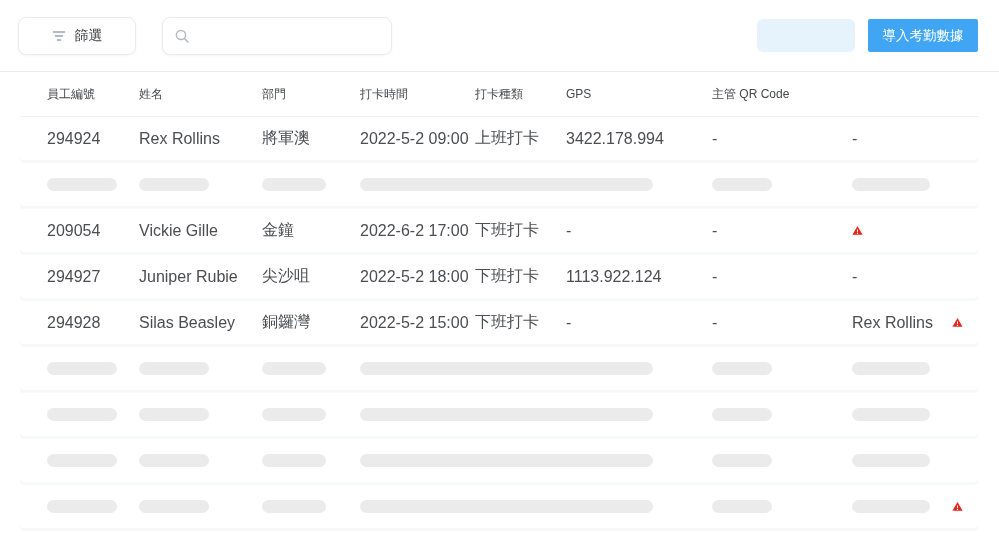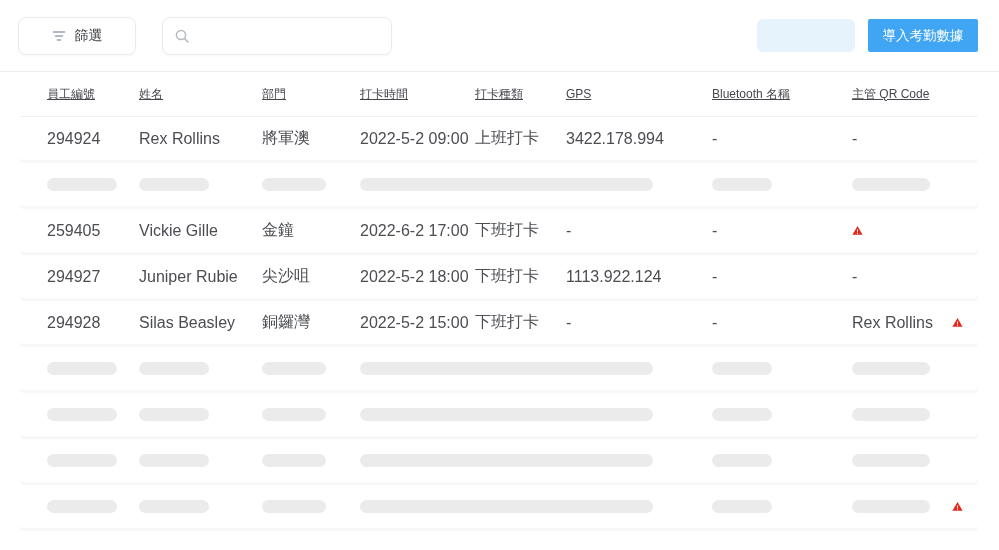--- a/index.html
+++ b/index.html
@@ -73,21 +73,20 @@
     display:grid;
     grid-template-columns:92px 123px 98px 115px 91px 146px 140px 100px 1fr;
     padding-left:27px;
     align-items:center;
   }
   .thead{
     height:45px;
     font-size:12px;
     color:#45474d;
     border-bottom:1px solid #f0f0f0;
-    text-decoration:underline;
   }
   .trow{
     height:43px;
     background:#fff;
     border-radius:4px;
     margin-bottom:3px;
     font-size:16px;
     color:#4b4d52;
     box-shadow:0 3px 0 0 #f7f8f8;
   }
@@ -135,21 +134,20 @@
 </div>
 
 <div class="table">
   <div class="thead">
     <div class="cell">員工編號</div>
     <div class="cell">姓名</div>
     <div class="cell">部門</div>
     <div class="cell">打卡時間</div>
     <div class="cell">打卡種類</div>
     <div class="cell">GPS</div>
-    <div class="cell">Bluetooth 名稱</div>
     <div class="cell">主管 QR Code</div>
   </div>
   <div class="tbody" id="tbody">
       <div class="trow">
         <div class="cell">294924</div>
         <div class="cell">Rex Rollins</div>
         <div class="cell">將軍澳</div>
         <div class="cell">2022-5-2 09:00</div>
         <div class="cell">上班打卡</div>
         <div class="cell">3422.178.994</div>
@@ -172,21 +170,21 @@
         </div>
         <div class="cell">
           <div class="pill" style="width: 60px;"></div>
         </div>
         <div class="cell">
           <div class="pill" style="width: 78px;"></div>
         </div>
         <div class="cell warn"></div>
       </div>
       <div class="trow">
-        <div class="cell">259405</div>
+        <div class="cell">209054</div>
         <div class="cell">Vickie Gille</div>
         <div class="cell">金鐘</div>
         <div class="cell">2022-6-2 17:00</div>
         <div class="cell">下班打卡</div>
         <div class="cell">-</div>
         <div class="cell">-</div>
         <div class="cell warn">
           <svg width="11" height="11" viewBox="0 0 24 24">
             <path d="M12 2 L23 21 H1 Z" fill="var(--warning)"></path>
             <rect x="10.9" y="9.2" width="2.2" height="5.8" rx="1" fill="#fff"></rect>

